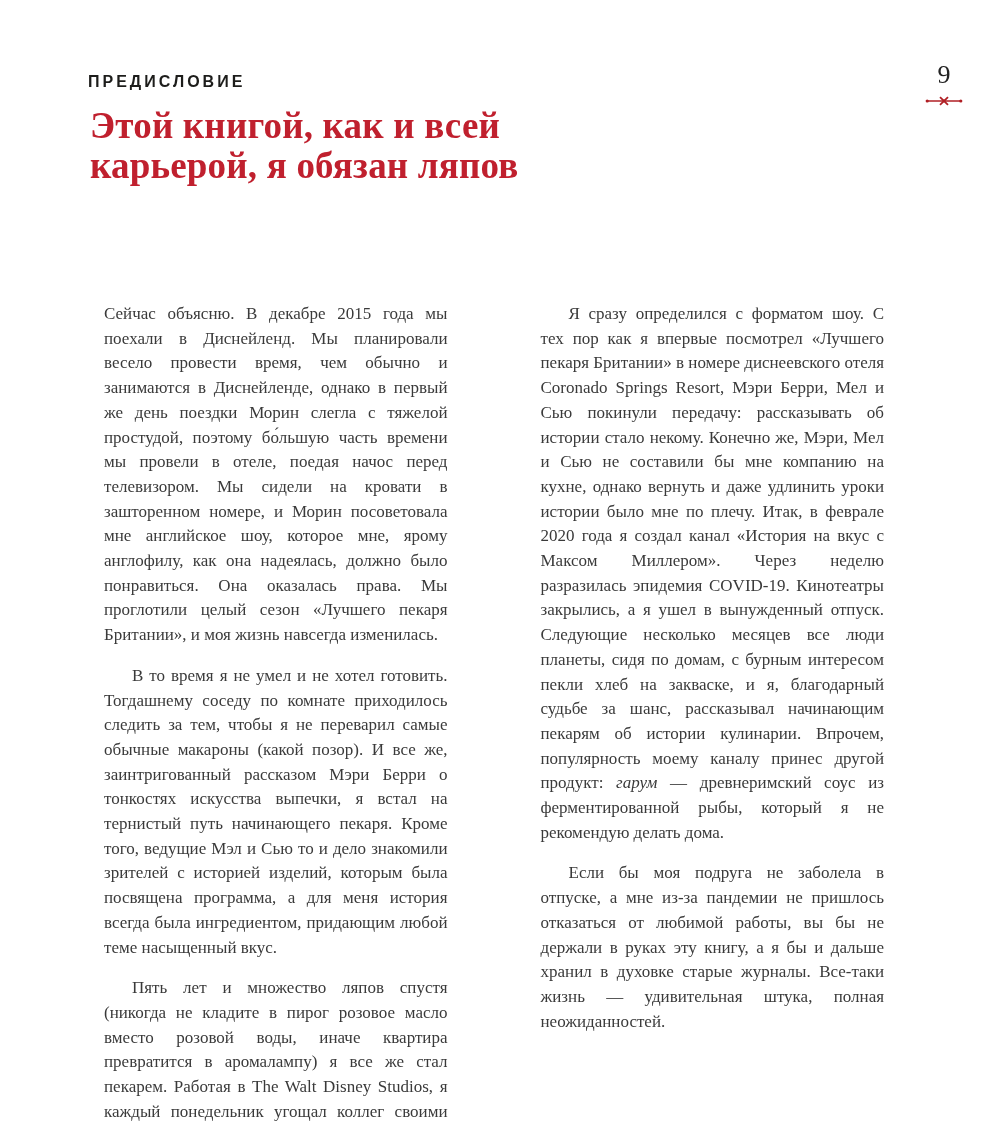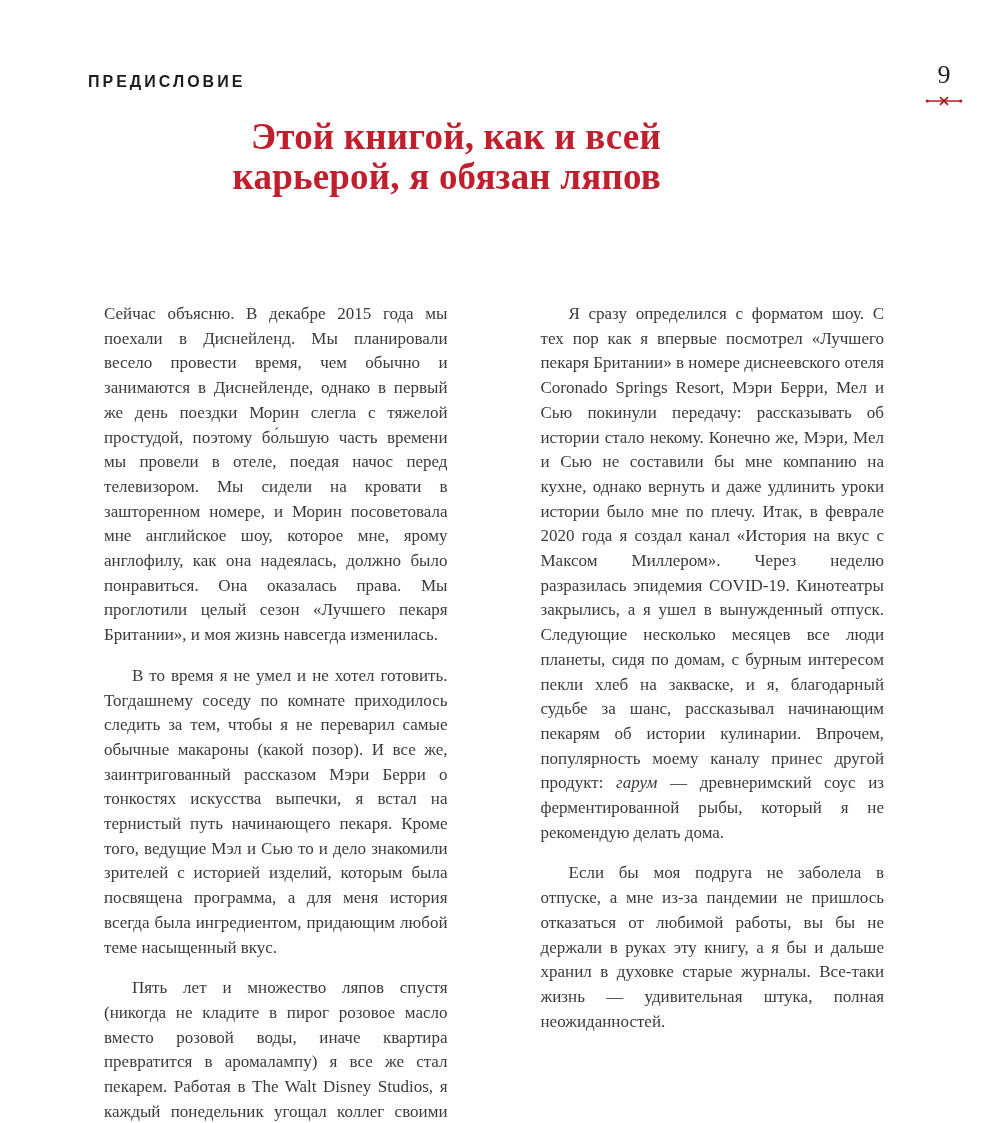--- a/index.html
+++ b/index.html
@@ -83,21 +83,21 @@
     <svg width="38" height="10" viewBox="0 0 38 10" aria-hidden="true">
       <line x1="1" y1="5" x2="37" y2="5" stroke="#b01f24" stroke-width="1.4"></line>
       <line x1="15" y1="1.2" x2="23" y2="8.8" stroke="#b01f24" stroke-width="1.8"></line>
       <line x1="23" y1="1.2" x2="15" y2="8.8" stroke="#b01f24" stroke-width="1.8"></line>
       <circle cx="2.2" cy="5" r="1.6" fill="#b01f24"></circle>
       <circle cx="35.8" cy="5" r="1.6" fill="#b01f24"></circle>
       <circle cx="19" cy="5" r="1.4" fill="#b01f24"></circle>
     </svg>
   </div>
 
-  <h1 class="heading" style="margin:15px;text-align:right;">
+  <h1 class="heading" style="margin:4px;">
     <div>Этой книгой, как и всей</div>
     <div>карьерой, я обязан ляпов</div>
   </h1>
 
   <div class="columns">
 
     <div class="col" lang="ru">
       <p>Сейчас объясню. В декабре 2015 года мы поехали в Диснейленд. Мы планировали весело провести время, чем обычно и занимаются в Диснейленде, однако в первый же день поездки Морин слегла с тяжелой простудой, поэтому бо́льшую часть времени мы провели в отеле, поедая начос перед телевизором. Мы сидели на кровати в зашторенном номере, и Морин посоветовала мне английское шоу, которое мне, ярому англофилу, как она надеялась, должно было понравиться. Она оказалась права. Мы проглотили целый сезон «Лучшего пекаря Британии», и моя жизнь навсегда изменилась.</p>
       <p class="indent">В то время я не умел и не хотел готовить. Тогдашнему соседу по комнате приходилось следить за тем, чтобы я не переварил самые обычные макароны (какой позор). И все же, заинтригованный рассказом Мэри Берри о тонкостях искусства выпечки, я встал на тернистый путь начинающего пекаря. Кроме того, ведущие Мэл и Сью то и дело знакомили зрителей с историей изделий, которым была посвящена программа, а для меня история всегда была ингредиентом, придающим любой теме насыщенный вкус.</p>
       <p class="indent cont-out">Пять лет и множество ляпов спустя (никогда не кладите в пирог розовое масло вместо розовой воды, иначе квартира превратится в аромалампу) я все же стал пекарем. Работая в The Walt Disney Studios, я каждый понедельник угощал коллег своими творениями и рассказывал их историю. Стремясь помочь мне расширить</p>

